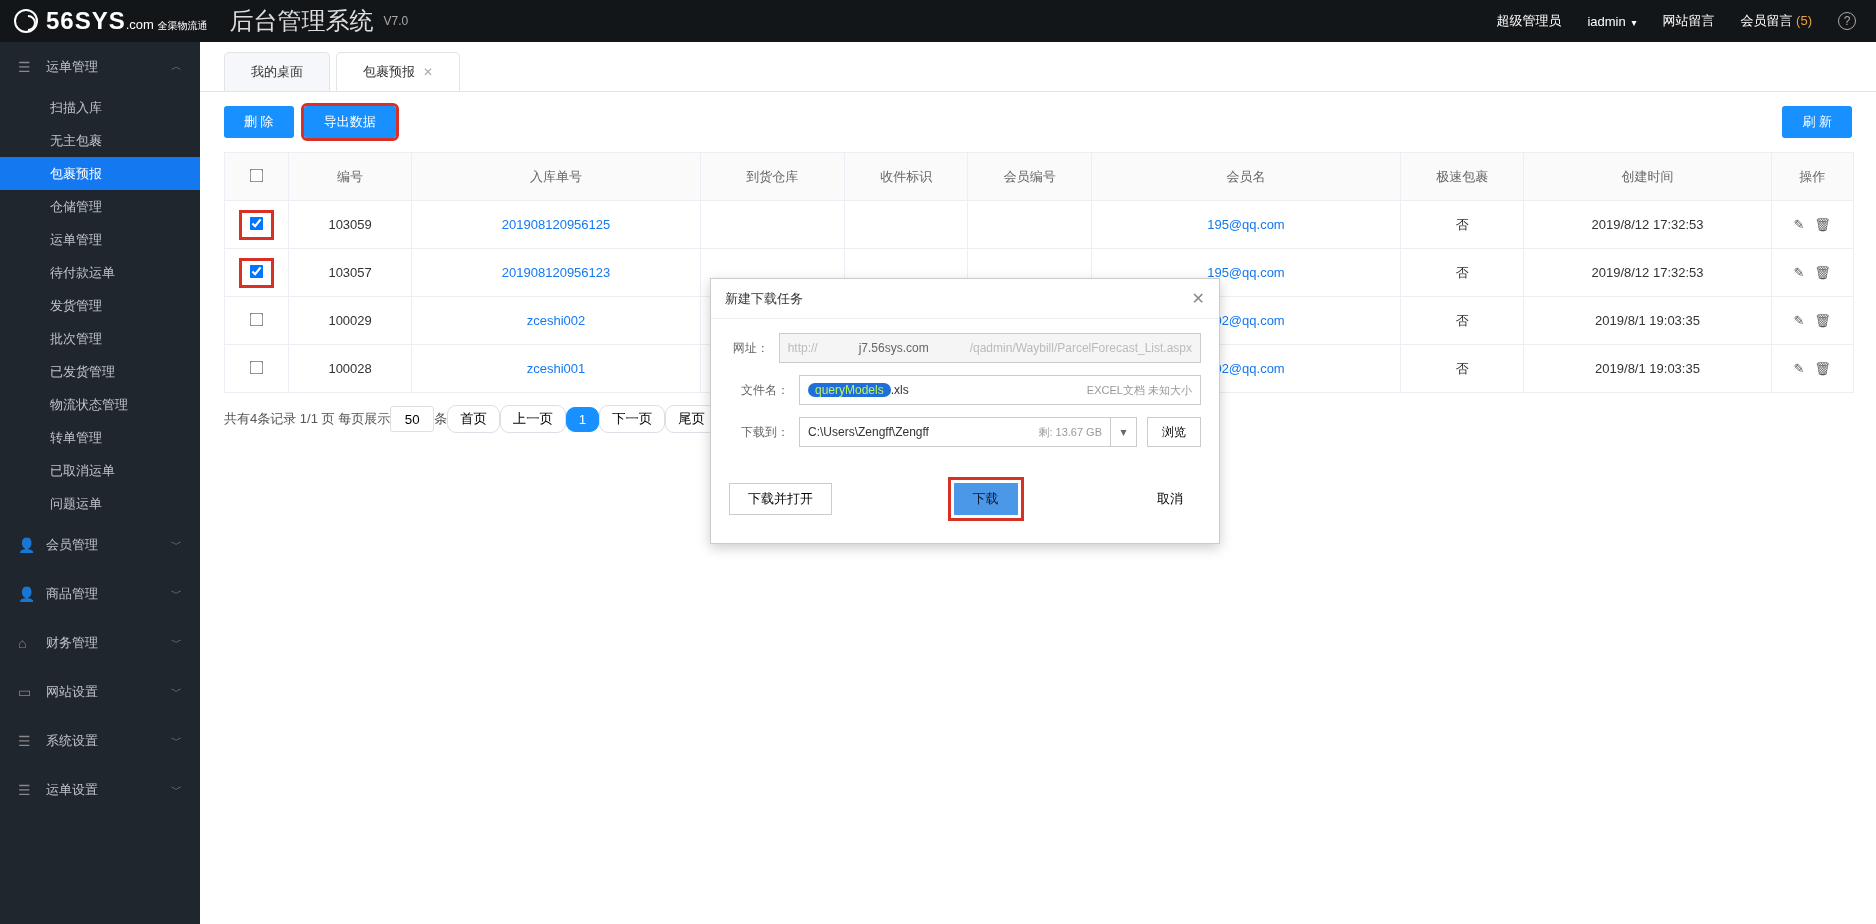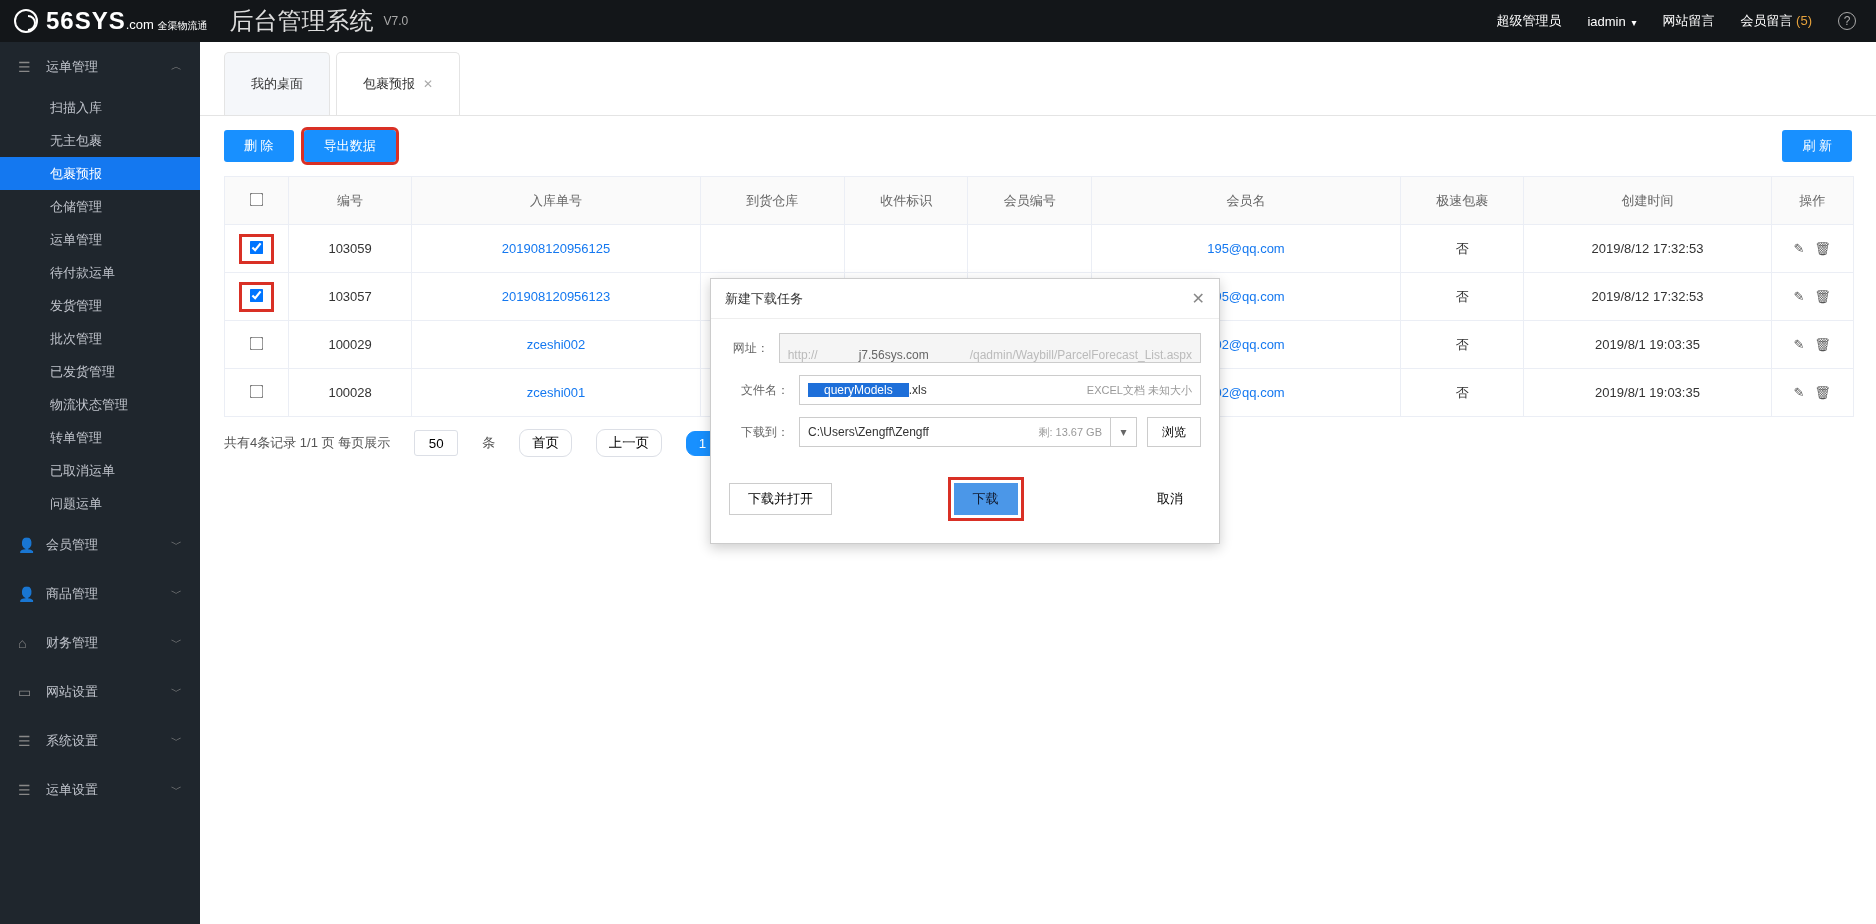--- a/index.html
+++ b/index.html
@@ -22,21 +22,21 @@
 .container { display:flex; height:calc(100% - 42px); }
 .sidebar { width:200px; background:#1f262d; color:#c0c4cc; overflow-y:auto;}
 .side-item { display:flex; align-items:center; height:49px; padding:0 18px; cursor:pointer; color:#c0c4cc;}
 .side-item .icon { width:16px; margin-right:12px; font-size:14px; color:#888;}
 .side-item .exp { margin-left:auto; font-size:11px; color:#888;}
 .side-sub { height:33px; display:flex; align-items:center; padding-left:50px; color:#c0c4cc; cursor:pointer; font-size:13px;}
 .side-sub.active { background:#1478f0; color:#fff;}
 
 .main { flex:1; background:#fff; overflow:auto;}
 .tabs { display:flex; border-bottom:1px solid #e4e4e4; padding:10px 24px 0 24px; gap:0;}
-.tab { padding:22px 26px; border:1px solid #e4e4e4; border-bottom:none; border-radius:5px 5px 0 0; background:#fff; color:#333; margin-right:6px; cursor:pointer; font-size:13px; display:flex; align-items:center; gap:8px;}
+.tab { padding:10px 26px; border:1px solid #e4e4e4; border-bottom:none; border-radius:5px 5px 0 0; background:#fff; color:#333; margin-right:6px; cursor:pointer; font-size:13px; display:flex; align-items:center; gap:8px;}
 .tab.inactive { background:#f5f7fa;}
 .tab .close { color:#aaa; font-size:12px;}
 .toolbar { padding:14px 24px; display:flex; align-items:center;}
 .btn { padding:0 20px; height:32px; border:none; border-radius:3px; background:#1890ff; color:#fff; cursor:pointer; font-size:13px; display:inline-flex; align-items:center; justify-content:center;}
 .btn + .btn { margin-left:10px;}
 .toolbar .right { margin-left:auto;}
 .hl-red { outline:3px solid #d93025; outline-offset:0;}
 .filters { padding:0 24px 18px 24px; display:flex; align-items:center; gap:8px; font-size:13px; color:#555;}
 .filters label { color:#555; }
 .inp { height:30px; border:1px solid #dcdfe6; border-radius:3px; padding:0 8px; background:#fff;}
@@ -46,36 +46,36 @@
 
 table { width:calc(100% - 46px); margin:0 24px; border-collapse:collapse;}
 th, td { border:1px solid #ebeef5; padding:0 16px; height:48px; text-align:center; font-size:13px; font-weight:normal;}
 thead th { background:#fafafa; color:#666;}
 td.link { color:#1478f0;}
 .act-icons { color:#555; display:inline-flex; gap:10px;}
 .act-icons span{cursor:pointer;}
 .chk { transform:scale(1.05);}
 .chk-hl { outline:3px solid #d93025; padding:4px 8px; display:inline-block;}
 
-.pager { padding:12px 24px; display:flex; align-items:center; gap:24px; font-size:13px; color:#555;}
+.pager { padding:12px 24px; display:flex; align-items:center; gap:0; font-size:13px; color:#555;}
 .pgbtn { border:1px solid #dcdfe6; background:#fff; padding:4px 12px; border-radius:9px; cursor:pointer;}
 .pgbtn.active { background:#1890ff; color:#fff; border-color:#1890ff;}
 .pgsz { width:44px; height:26px; border:1px solid #dcdfe6; border-radius:3px; text-align:center;}
 
 .modal { position:absolute; left:710px; top:278px; width:510px; background:#fff; border:1px solid #ccc; box-shadow:0 4px 12px rgba(0,0,0,.2);}
 .modal-head { display:flex; align-items:center; padding:10px 14px; border-bottom:1px solid #eee; font-size:13px;}
 .modal-head .x { margin-left:auto; color:#888; cursor:pointer; font-size:16px;}
 .modal-body { padding:14px 18px;}
 .mrow { display:flex; align-items:center; margin-bottom:12px; font-size:12px;}
 .mrow label { width:60px; color:#666; text-align:right; margin-right:10px;}
 .minp { flex:1; height:30px; border:1px solid #ccc; background:#fff; padding:0 8px; font-size:12px; color:#333;}
 .minp.ro { background:#f5f5f5; color:#999;}
 .url-dim{color:#bbb;}
 .url-dark{color:#666;}
-.sel-text{background:#1e6fd9;color:#ffffff;padding:0 16px;}
+.sel-text{background:#1e6fd9;color:#bef264;padding:0 7px;border-radius:7px;}
 .mhint{ margin-left:auto; color:#999; font-size:11px;}
 .dlrow .minp { flex:1;}
 .dd { width:26px; height:30px; border:1px solid #ccc; border-left:none; display:inline-flex;align-items:center;justify-content:center;color:#666;cursor:pointer;}
 .browse { margin-left:10px; height:30px; border:1px solid #ccc; background:#fff; padding:0 14px; cursor:pointer; font-size:12px;}
 .modal-foot { padding:10px 18px 28px; display:flex; justify-content:space-between; gap:28px;}
 .mbtn { height:32px; border:1px solid #ccc; background:#fff; padding:0 18px; font-size:13px; cursor:pointer;}
 .mbtn.primary { background:#4b97e8; color:#0f172a; border-color:#4b97e8;}
 .mbtn.primary.hl{ outline:3px solid #d93025; outline-offset:3px;}
 </style>
 </head>
@@ -263,21 +263,21 @@
 </div>
 
 <div class="modal">
   <div class="modal-head">
     <span>新建下载任务</span>
     <span class="x">✕</span>
   </div>
   <div class="modal-body">
     <div class="mrow">
       <label>网址：</label>
-      <div class="minp ro" style="display:flex;align-items:flex-end;gap:41px;">
+      <div class="minp ro" style="display:flex;align-items:center;gap:41px;">
         <span class="url-dim">http://</span>
           <span class="url-dark">j7.56sys.com</span>
           <span class="url-dim">/qadmin/Waybill/ParcelForecast_List.aspx</span>
       </div>
     </div>
     <div class="mrow">
       <label>文件名：</label>
       <div class="minp" style="display:flex;align-items:center;">
         <span class="sel-text">queryModels</span>
           <span>.xls</span>

